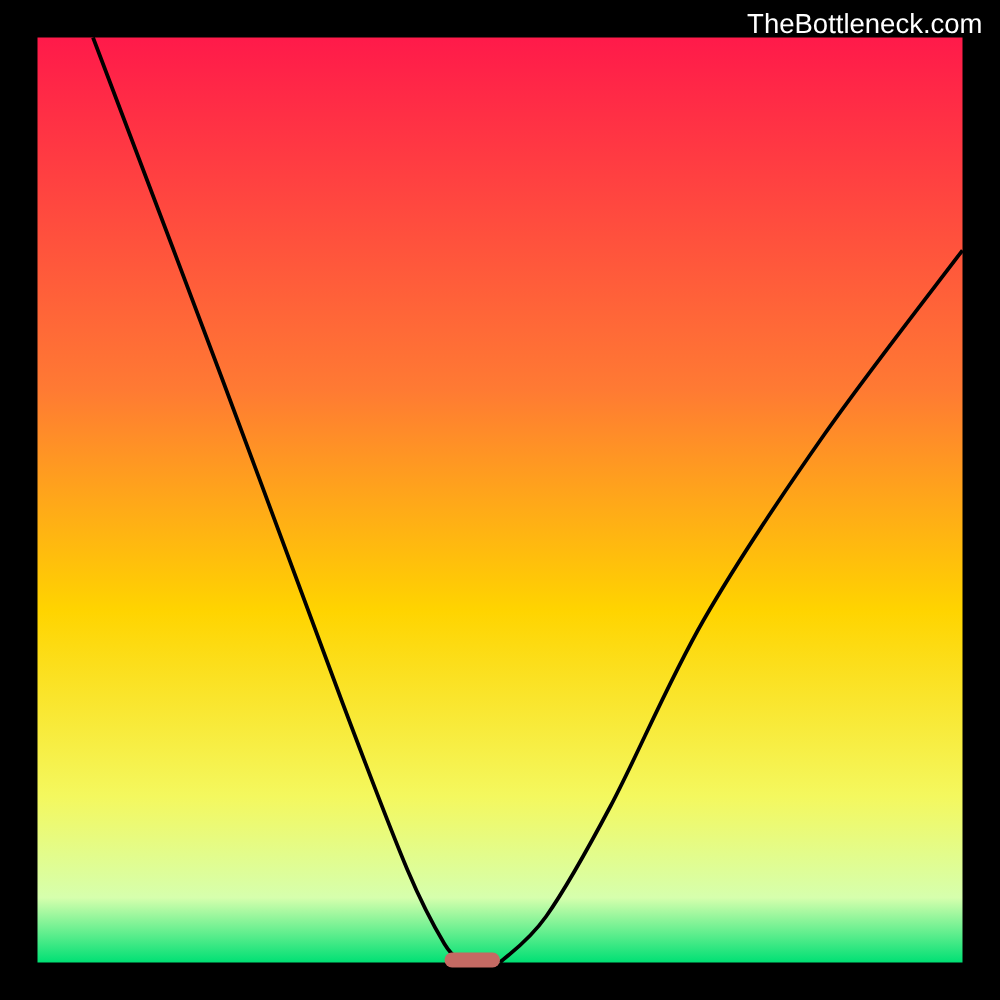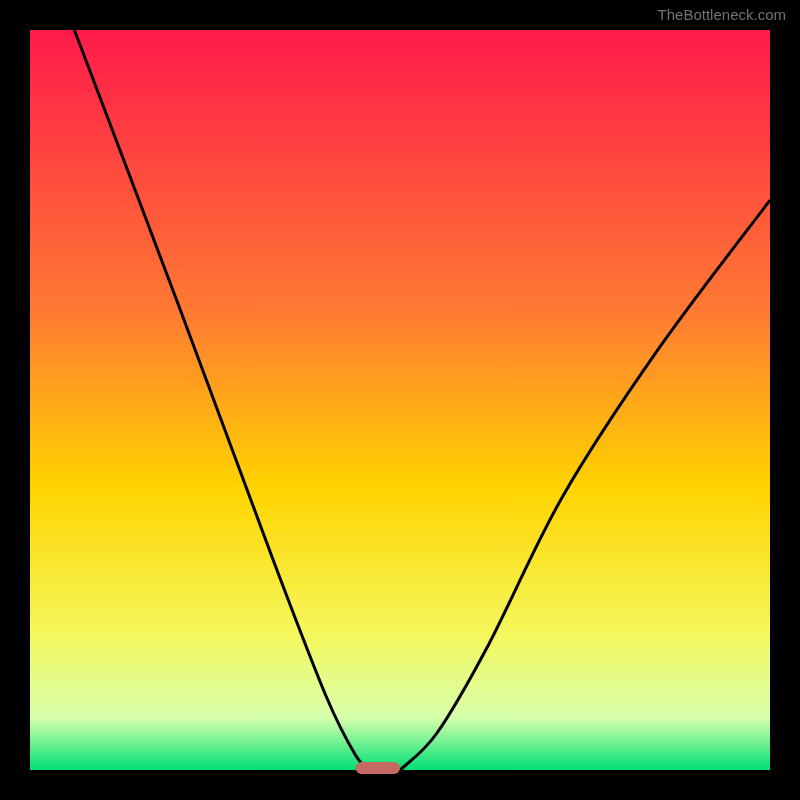--- a/index.html
+++ b/index.html
@@ -9,22 +9,22 @@
     height: 800px;
     background: #000;
     position: relative;
     overflow: hidden;
   }
   .watermark {
     position: absolute;
     top: 6px;
     right: 14px;
     font-family: Arial, Helvetica, sans-serif;
-    font-size: 15px;
-    color: #737373;
+    font-size: 22px;
+    color: #ffffff;
     z-index: 10;
   }
   svg {
     display: block;
   }
 </style>
 </head>
 <body>
 
 <div class="watermark">TheBottleneck.com</div>

